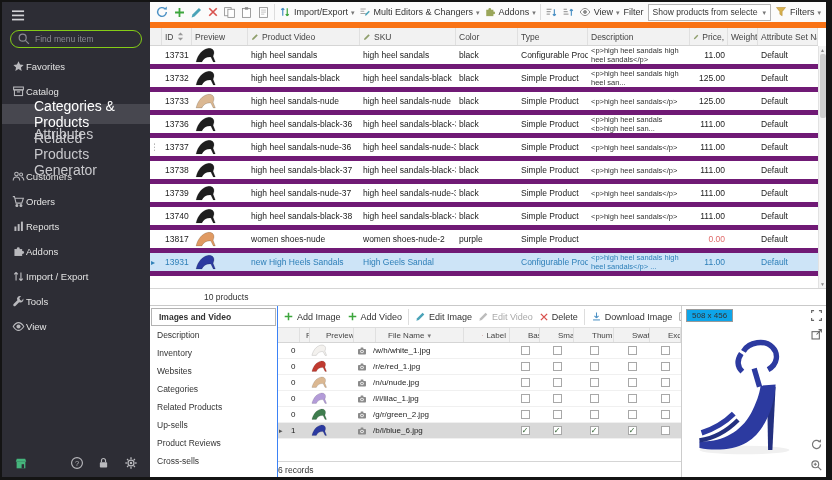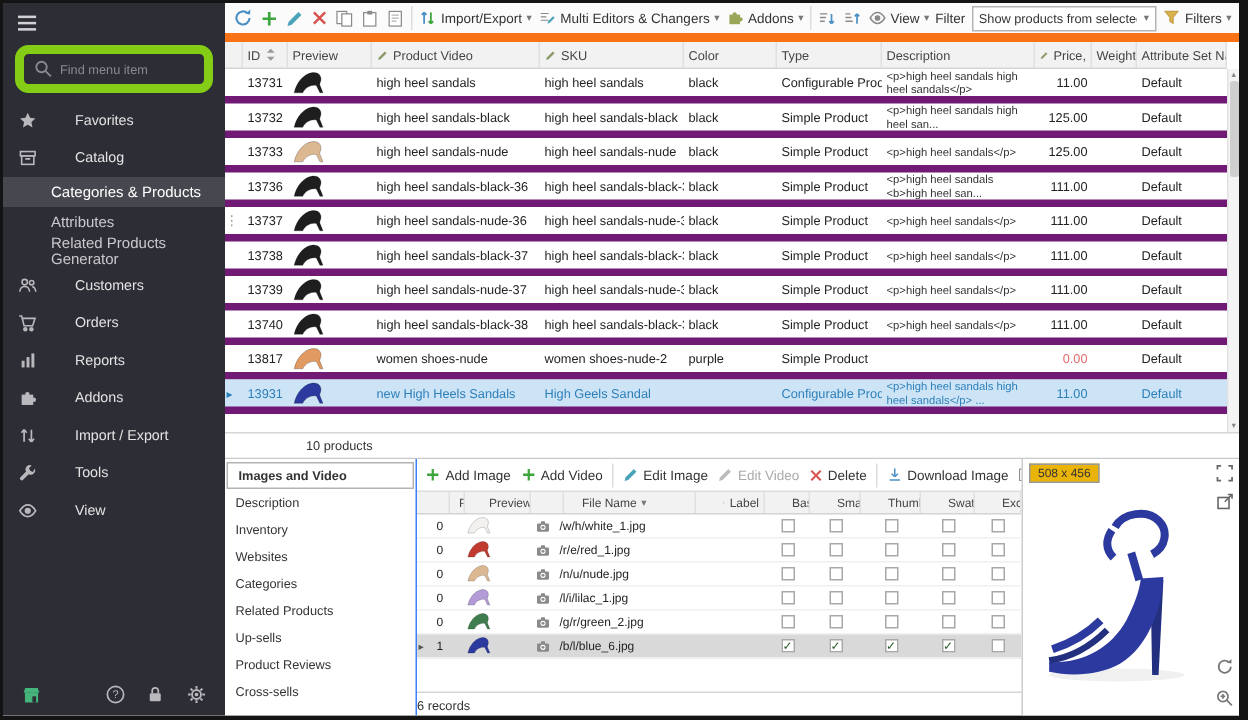--- a/index.html
+++ b/index.html
@@ -3,25 +3,25 @@
 <meta charset="utf-8">
 <style>
   * { margin:0; padding:0; box-sizing:border-box; }
   html,body { width:832px; height:480px; }
   body { background:#141414; font-family:"Liberation Sans",sans-serif; font-size:9px; color:#333; position:relative; overflow:hidden; }
   .app { position:absolute; left:2px; top:2px; width:824px; height:475px; background:#fff; display:flex; overflow:hidden; }
 
   
   .sidebar { width:148px; background:#2d2d35; color:#e3e3e3; display:flex; flex-direction:column; flex-shrink:0; }
   .hamburger { height:26px; display:flex; align-items:center; padding:0 9px; }
-  .sb-search { margin:2px 8px 6px 8px; height:32px; border:6px solid #84cc16; border-radius:9px; display:flex; align-items:center; padding:0 6px; gap:4px;justify-content:space-between; }
+  .sb-search { margin:2px 8px 6px 8px; height:18px; border:1px solid #84cc16; border-radius:9px; display:flex; align-items:center; padding:0 6px; gap:4px;justify-content:space-between; }
   .sb-search input { background:transparent; border:none; outline:none; color:#d8d8d8; font-size:8.5px; width:100px; font-family:"Liberation Sans",sans-serif; }
   .sb-search input::placeholder { color:#8a8a92; }
-  .nav-item { height:25px; display:flex; align-items:center; gap:24px; padding:0 10px; font-size:9.5px; cursor:default; }
-  .nav-child { height:20px; display:flex; align-items:center; padding:0 10px 0 32px; font-size:10px; color:#c9c9cd; }
+  .nav-item { height:25px; display:flex; align-items:center; gap:0; padding:0 10px; font-size:9.5px; cursor:default; }
+  .nav-child { height:20px; display:flex; align-items:center; padding:0 10px 0 32px; font-size:14px; color:#c9c9cd; }
   .nav-child.active { background:#47474f; color:#fff; }
   .nicon { width:14px; height:14px; display:inline-flex; flex-shrink:0; }
   .sidebar-bottom { margin-top:auto; height:28px; display:flex; align-items:center; padding:0 12px; gap:13px; }
   .sidebar-bottom .spacer { margin-right:auto; }
 
   
   .main { flex:1; display:flex; flex-direction:column; min-width:0; background:#fff; }
   .toolbar { height:26px; display:flex; align-items:center; gap:4px; padding:0 5px; border-bottom:6px solid #f97316; background:#fbfbfb; flex-shrink:0; white-space:nowrap; overflow:hidden; }
   .tbtn { display:inline-flex; align-items:center; gap:3px; font-size:9px; color:#333; flex-shrink:0; }
   .tbtn.disabled { color:#aaa; }
@@ -64,21 +64,21 @@
   .ic { display:flex; align-items:center; padding:0 3px; font-size:8px; overflow:hidden; white-space:nowrap; color:#222; }
   .ic.ck { justify-content:center; }
   .ic.mk { padding:0 1px; font-size:7px; color:#555; }
   .irow.sel { background:#d9d9d9; }
   .img-rows { flex:1; overflow:hidden; }
   .img-footer { height:16px; border-top:1px solid #d5d5d5; display:flex; align-items:center; font-size:8.5px; color:#333; }
   .cb { width:9px; height:9px; border:1px solid #a8a8a8; background:#fff; display:inline-flex; align-items:center; justify-content:center; font-size:8px; line-height:8px; color:#2d5e2d; }
 
   
   .preview { width:144px; position:relative; background:#fff; flex-shrink:0; }
-  .size-box { position:absolute; left:4px; top:3px; border:1px solid #9a9a9a; background:#eab308; font-size:8px; padding:1px 5px; color:#333; }
+  .size-box { position:absolute; left:4px; top:3px; border:1px solid #9a9a9a; background:#0ea5e9; font-size:8px; padding:1px 5px; color:#333; }
   .pv-icon { position:absolute; width:13px; height:13px; }
   .shoe-stage { position:absolute; left:8px; top:22px; width:124px; height:140px; display:flex; align-items:center; justify-content:center; }
 </style>
 </head>
 <body>
 
 <div class="app">
 
   <aside class="sidebar">
     <div class="hamburger">

